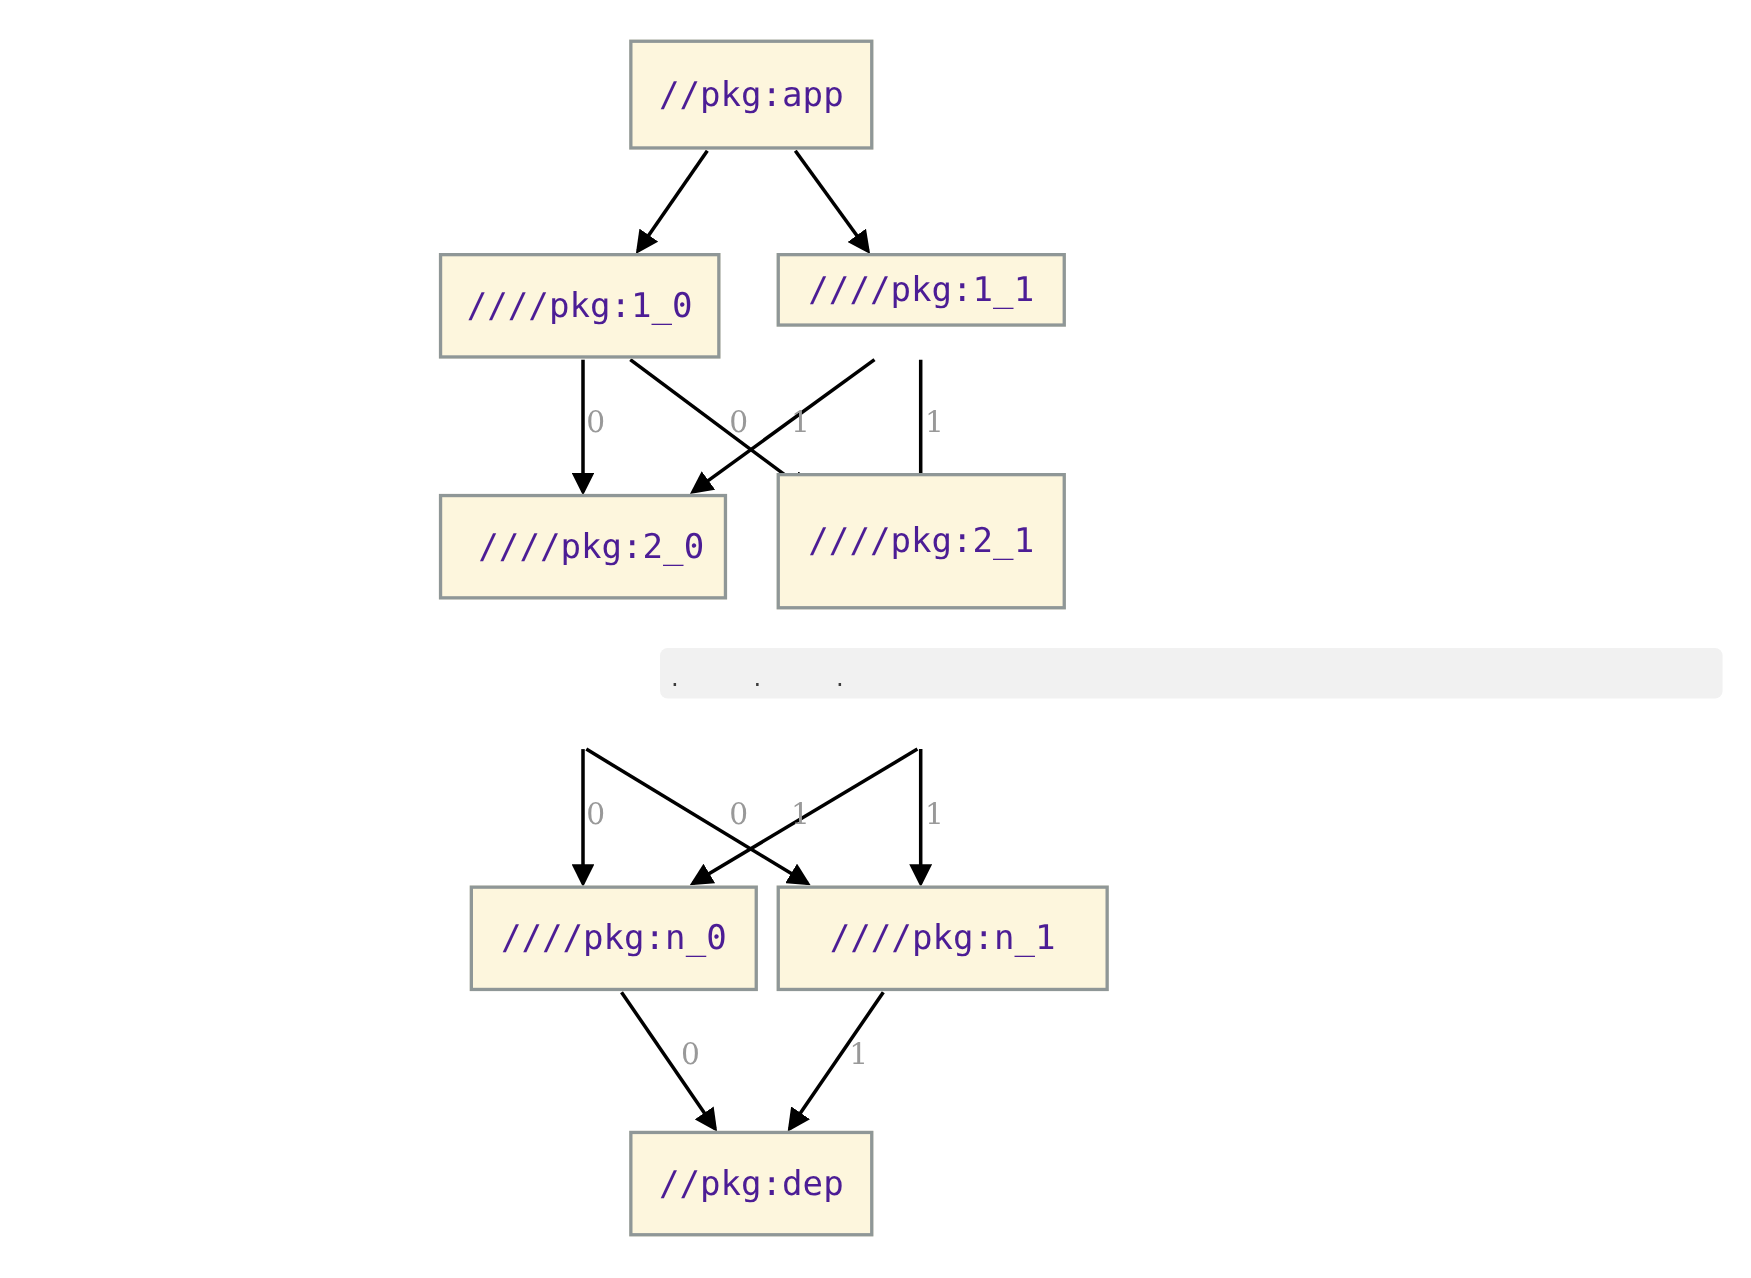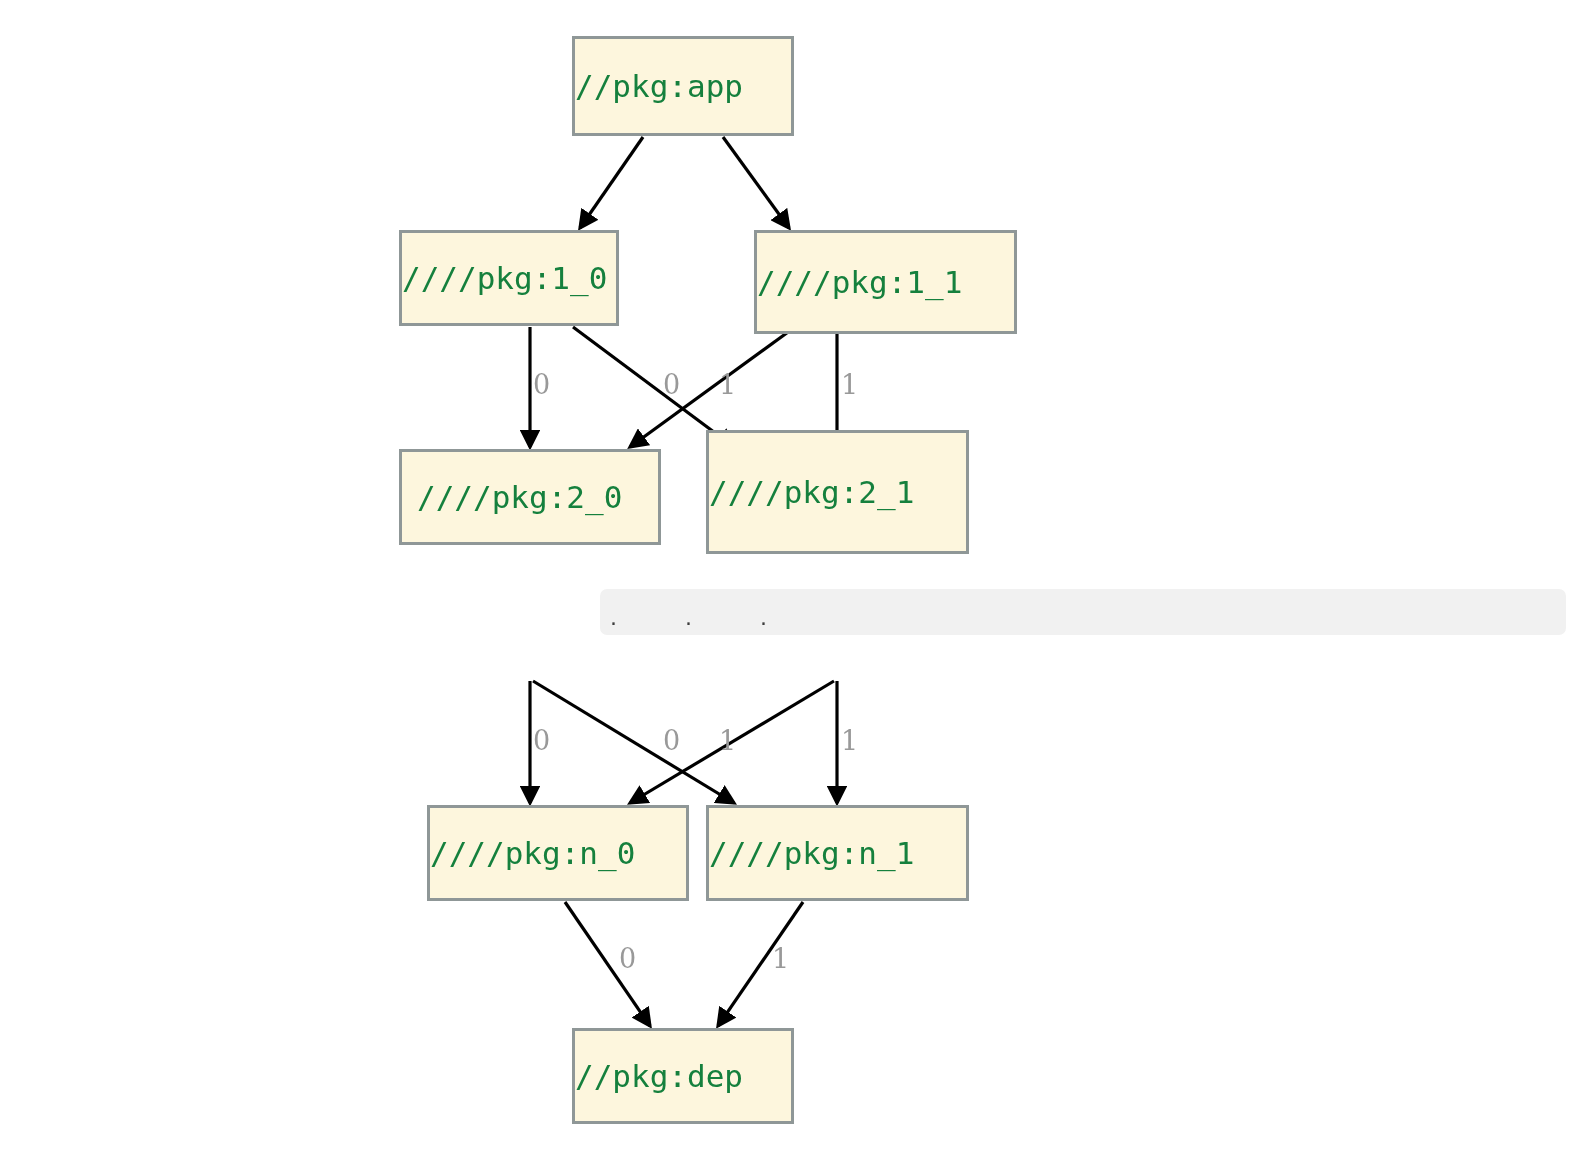--- a/index.html
+++ b/index.html
@@ -24,21 +24,22 @@
     width: 1592px;
     height: 1162px;
   }
   .node-box {
     position: absolute;
     box-sizing: border-box;
     background: #fdf6dd;
     border: 3px solid #8f9797;
     display: flex;
     align-items: center;
-    color: #15803d;
+    justify-content: center;
+    color: #4c1d95;
     font-family: "DejaVu Sans Mono", "Liberation Mono", monospace;
     font-size: 31px;
     letter-spacing: 0px;
     white-space: nowrap;
     user-select: none;
   }
   .ellipsis-band {
     position: absolute;
     background: #f1f1f1;
     border-radius: 7px;
@@ -90,36 +91,36 @@
         <line x1="837" y1="681" x2="837" y2="803" stroke="#000000" stroke-width="3.2" marker-end="url(#arrowhead)"></line>
         <line x1="565" y1="902" x2="650" y2="1026" stroke="#000000" stroke-width="3.2" marker-end="url(#arrowhead)"></line>
         <line x1="803" y1="902" x2="718" y2="1026" stroke="#000000" stroke-width="3.2" marker-end="url(#arrowhead)"></line>
       </g>
   </svg>
 
   <div id="nodes-layer">
       <div class="node-box" style="left: 572px; top: 36px; width: 222px; height: 100px; background: rgb(253, 246, 221); border-color: rgb(143, 151, 151);">
         <span>//pkg:app</span>
       </div>
-      <div class="node-box" style="left: 399px; top: 230px; width: 220px; height: 96px; background: rgb(253, 246, 221); border-color: rgb(143, 151, 151);">
+      <div class="node-box" style="left: 399px; top: 230px; width: 256px; height: 96px; background: rgb(253, 246, 221); border-color: rgb(143, 151, 151);">
         <span>////pkg:1_0</span>
       </div>
-      <div class="node-box" style="left: 706px; top: 230px; width: 263px; height: 104px; background: rgb(253, 246, 221); border-color: rgb(143, 151, 151); margin-left: 48px;">
+      <div class="node-box" style="left: 706px; top: 230px; width: 263px; height: 67px; background: rgb(253, 246, 221); border-color: rgb(143, 151, 151);">
         <span>////pkg:1_1</span>
       </div>
       <div class="node-box" style="left: 399px; top: 449px; width: 262px; height: 96px; background: rgb(253, 246, 221); border-color: rgb(143, 151, 151); padding-left: 15px;">
         <span>////pkg:2_0</span>
       </div>
       <div class="node-box" style="left: 706px; top: 430px; width: 263px; height: 124px; background: rgb(253, 246, 221); border-color: rgb(143, 151, 151);">
         <span>////pkg:2_1</span>
       </div>
       <div class="node-box" style="left: 399px; top: 805px; width: 262px; height: 96px; background: rgb(253, 246, 221); border-color: rgb(143, 151, 151); margin-left: 28px;">
         <span>////pkg:n_0</span>
       </div>
-      <div class="node-box" style="left: 706px; top: 805px; width: 263px; height: 96px; background: rgb(253, 246, 221); border-color: rgb(143, 151, 151);">
+      <div class="node-box" style="left: 706px; top: 805px; width: 302px; height: 96px; background: rgb(253, 246, 221); border-color: rgb(143, 151, 151);">
         <span>////pkg:n_1</span>
       </div>
       <div class="node-box" style="left: 572px; top: 1028px; width: 222px; height: 96px; background: rgb(253, 246, 221); border-color: rgb(143, 151, 151);">
         <span>//pkg:dep</span>
       </div>
     </div>
 
   <div id="labels-layer">
       <div class="edge-label" style="left: 533px; top: 371px; color: rgb(153, 153, 153);">0</div>
       <div class="edge-label" style="left: 663px; top: 371px; color: rgb(153, 153, 153);">0</div>

